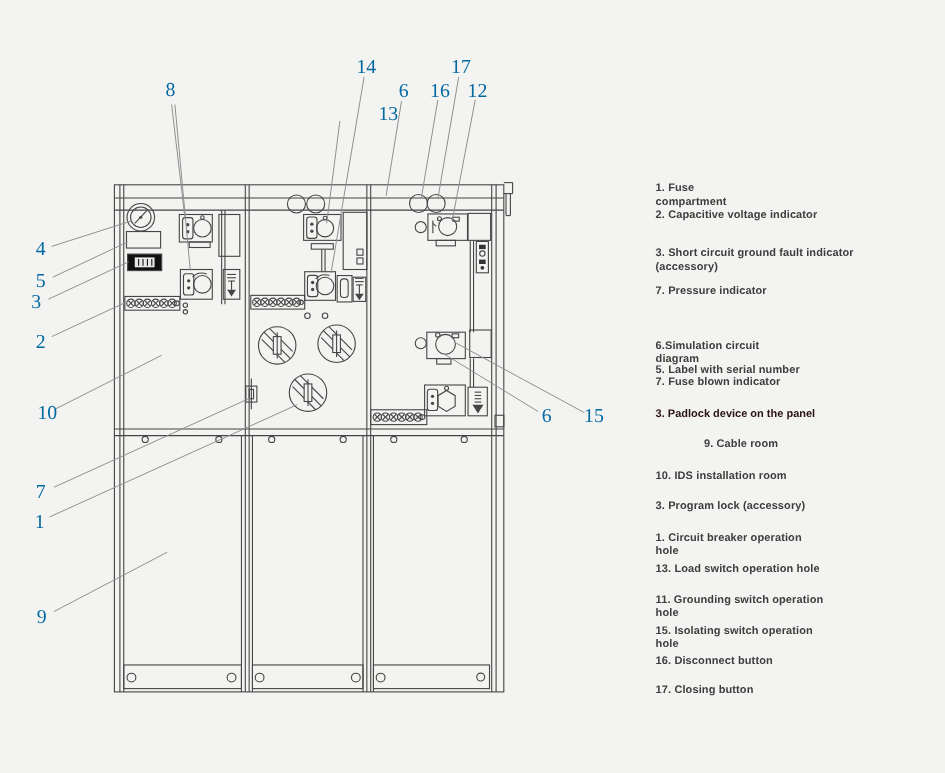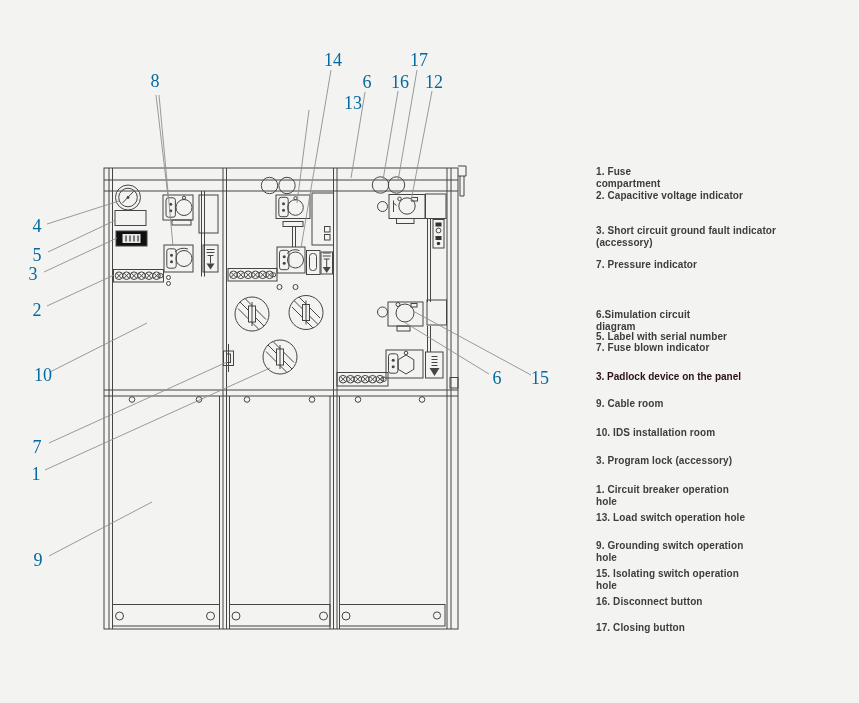--- a/index.html
+++ b/index.html
@@ -323,27 +323,27 @@
 compartment</div>
   <div class="lg" style="top:190px;">2. Capacitive voltage indicator</div>
   <div class="lg" style="top:225px;">3. Short circuit ground fault indicator
 (accessory)</div>
   <div class="lg" style="top:259px;">7. Pressure indicator</div>
   <div class="lg" style="top:302px;margin-top:29px;">5. Label with serial number</div>
   <div class="lg" style="top:309px;">6.Simulation circuit
 diagram</div>
   <div class="lg" style="top:342px;">7. Fuse blown indicator</div>
   <div class="lg em" style="top:371px;">3. Padlock device on the panel</div>
-  <div class="lg" style="top:398px;">9. Cable room</div>
+  <div class="lg" style="top:398px;margin-left:44px;">9. Cable room</div>
   <div class="lg" style="top:427px;">10. IDS installation room</div>
   <div class="lg" style="top:455px;">3. Program lock (accessory)</div>
   <div class="lg" style="top:484px;">1. Circuit breaker operation
 hole</div>
   <div class="lg" style="top:512px;">13. Load switch operation hole</div>
-  <div class="lg" style="top:540px;">9. Grounding switch operation
+  <div class="lg" style="top:540px;">11. Grounding switch operation
 hole</div>
   <div class="lg" style="top:568px;">15. Isolating switch operation
 hole</div>
   <div class="lg" style="top:596px;">16. Disconnect button</div>
   <div class="lg" style="top:622px;">17. Closing button</div>
 </div>
 
 </div>
 
 </body></html>

